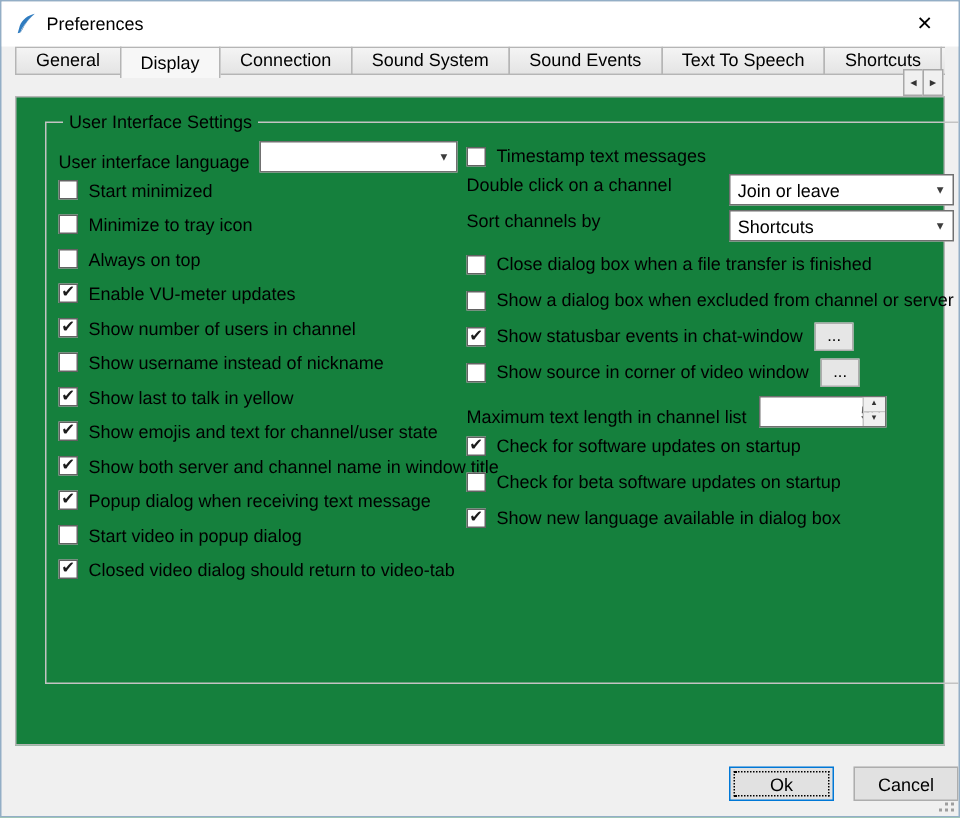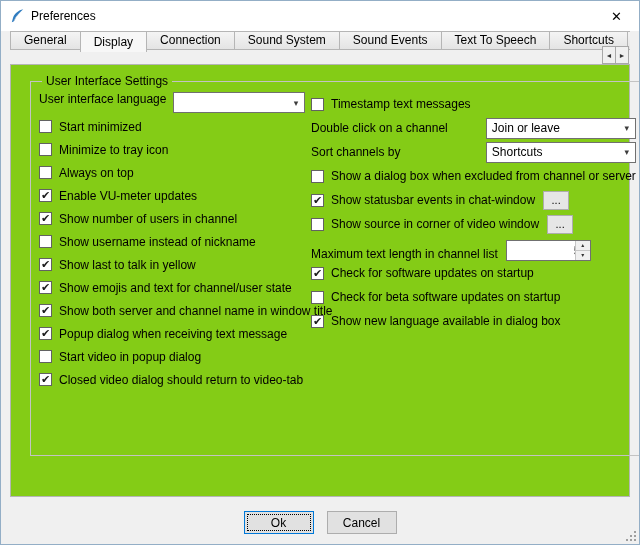--- a/index.html
+++ b/index.html
@@ -21,52 +21,52 @@
   
   .tabbar { position:absolute; top:30px; left:9px; right:9px; height:21px; display:flex; overflow:hidden; }
   .tab { height:19px; line-height:17px; padding:0 13px; background:linear-gradient(#f4f4f4,#e4e4e4); border:1px solid #b5b5b5; white-space:nowrap; flex:none; }
   .tab + .tab { margin-left:-1px; }
   .tab.active { height:21px; line-height:20px; background:#f7f7f7; border-bottom:none; position:relative; z-index:3; }
   .tab-scroll { position:absolute; top:45px; right:10px; z-index:5; display:flex; }
   .tab-scroll button { width:14px; height:18px; font-size:7px; line-height:7px; border:1px solid #a8a8a8; background:#f0f0f0; padding:0; font-family:inherit; color:#333; }
   .tab-scroll button + button { margin-left:-1px; }
 
   
-  .tabpage { position:absolute; top:63px; left:9px; right:9px; bottom:47px; border:1px solid #b5b5b5; background:#84cc16; z-index:1; }
+  .tabpage { position:absolute; top:63px; left:9px; right:9px; bottom:47px; border:1px solid #b5b5b5; background:#15803d; z-index:1; }
 
   
   fieldset.group { border:1px solid #c3c3c3; margin:9px 9px 0 19px; padding:2px 8px 6px 8px; height:382px; }
   fieldset.group legend { padding:0 4px; margin-left:3px; font-size:12px; }
   .columns { display:flex; margin-top:2px; }
   .col-left { width:266px; flex:none; }
   .col-right { flex:1; margin-left:6px; min-width:0; }
 
   
-  .lang-row { display:flex; align-items:flex-start; justify-content:space-between; height:23px; }
+  .lang-row { display:flex; align-items:flex-end; justify-content:space-between; height:23px; }
   .check-row { display:flex; align-items:center; height:23px; }
   .col-right .check-row { height:24px; }
   .checkbox { width:13px; height:13px; background:#fff; border:1px solid #626262; margin-right:7px; font-size:11px; line-height:11px; text-align:center; flex:none; color:#1b1b1b; }
   .check-label { white-space:nowrap; }
   .combo { height:21px; background:#fff; border:1px solid #707070; display:flex; align-items:center; padding-left:5px; }
   .combo-value { flex:1; white-space:nowrap; overflow:hidden; }
   .combo-arrow { width:16px; text-align:center; font-size:9px; color:#3c3c3c; flex:none; }
   .lang-combo { width:132px; flex:none; }
   .right-combo { width:150px; flex:none; }
-  .combo-row { display:flex; align-items:center; justify-content:space-between; height:24px; }
+  .combo-row { display:flex; justify-content:space-between; height:24px; }
   .combo-label, .spin-label { white-space:nowrap; }
   .dots-button { margin-left:8px; width:26px; height:19px; border:1px solid #adadad; background:#e6e6e6; font-size:11px; line-height:8px; padding:0; font-family:inherit; }
   .spin-row { display:flex; align-items:flex-end; height:25px; }
   .spinbox { margin-left:8px; display:flex; height:21px; border:1px solid #707070; background:#fff; }
   .spin-value { width:21px; padding-left:20px; display:flex; align-items:center;margin-left:47px; }
   .spin-arrows { width:15px; display:flex; flex-direction:column; border-left:1px solid #c6c6c6; }
   .spin-arrows span { flex:1; font-size:6px; line-height:8px; text-align:center; background:#f0f0f0; color:#333; }
   .spin-arrows span:first-child { border-bottom:1px solid #c6c6c6; }
 
   
-  .footer { position:absolute; left:0; right:0; bottom:10px; display:flex; justify-content:center; gap:13px; z-index:2; }
+  .footer { position:absolute; left:0; right:0; bottom:10px; display:flex; justify-content:flex-end; gap:13px; z-index:2; }
   .btn { min-width:70px; height:23px; border:1px solid #adadad; background:#e1e1e1; font-size:12px; font-family:inherit; padding:0 12px; }
   .btn.default { border-color:#0078d7; outline:1px dotted #000; outline-offset:-4px; }
 
   .resize-grip { position:absolute; right:2px; bottom:2px; width:14px; height:14px; }
 </style>
 </head>
 <body>
 
 <div class="window">
 
@@ -181,20 +181,24 @@
             <span class="combo-label">Sort channels by</span>
             <div class="combo right-combo">
               <span class="combo-value">Shortcuts</span>
               <span class="combo-arrow">▾</span>
             </div>
           </div>
 
           <div>
               <div class="check-row">
                 <span class="checkbox"></span>
+                <span class="check-label">Close dialog box when a file transfer is finished</span>
+              </div>
+              <div class="check-row">
+                <span class="checkbox"></span>
                 <span class="check-label">Show a dialog box when excluded from channel or server</span>
               </div>
               <div class="check-row">
                 <span class="checkbox checked">✔</span>
                 <span class="check-label">Show statusbar events in chat-window</span>
                 <button class="dots-button">...</button>
               </div>
               <div class="check-row">
                 <span class="checkbox"></span>
                 <span class="check-label">Show source in corner of video window</span>

